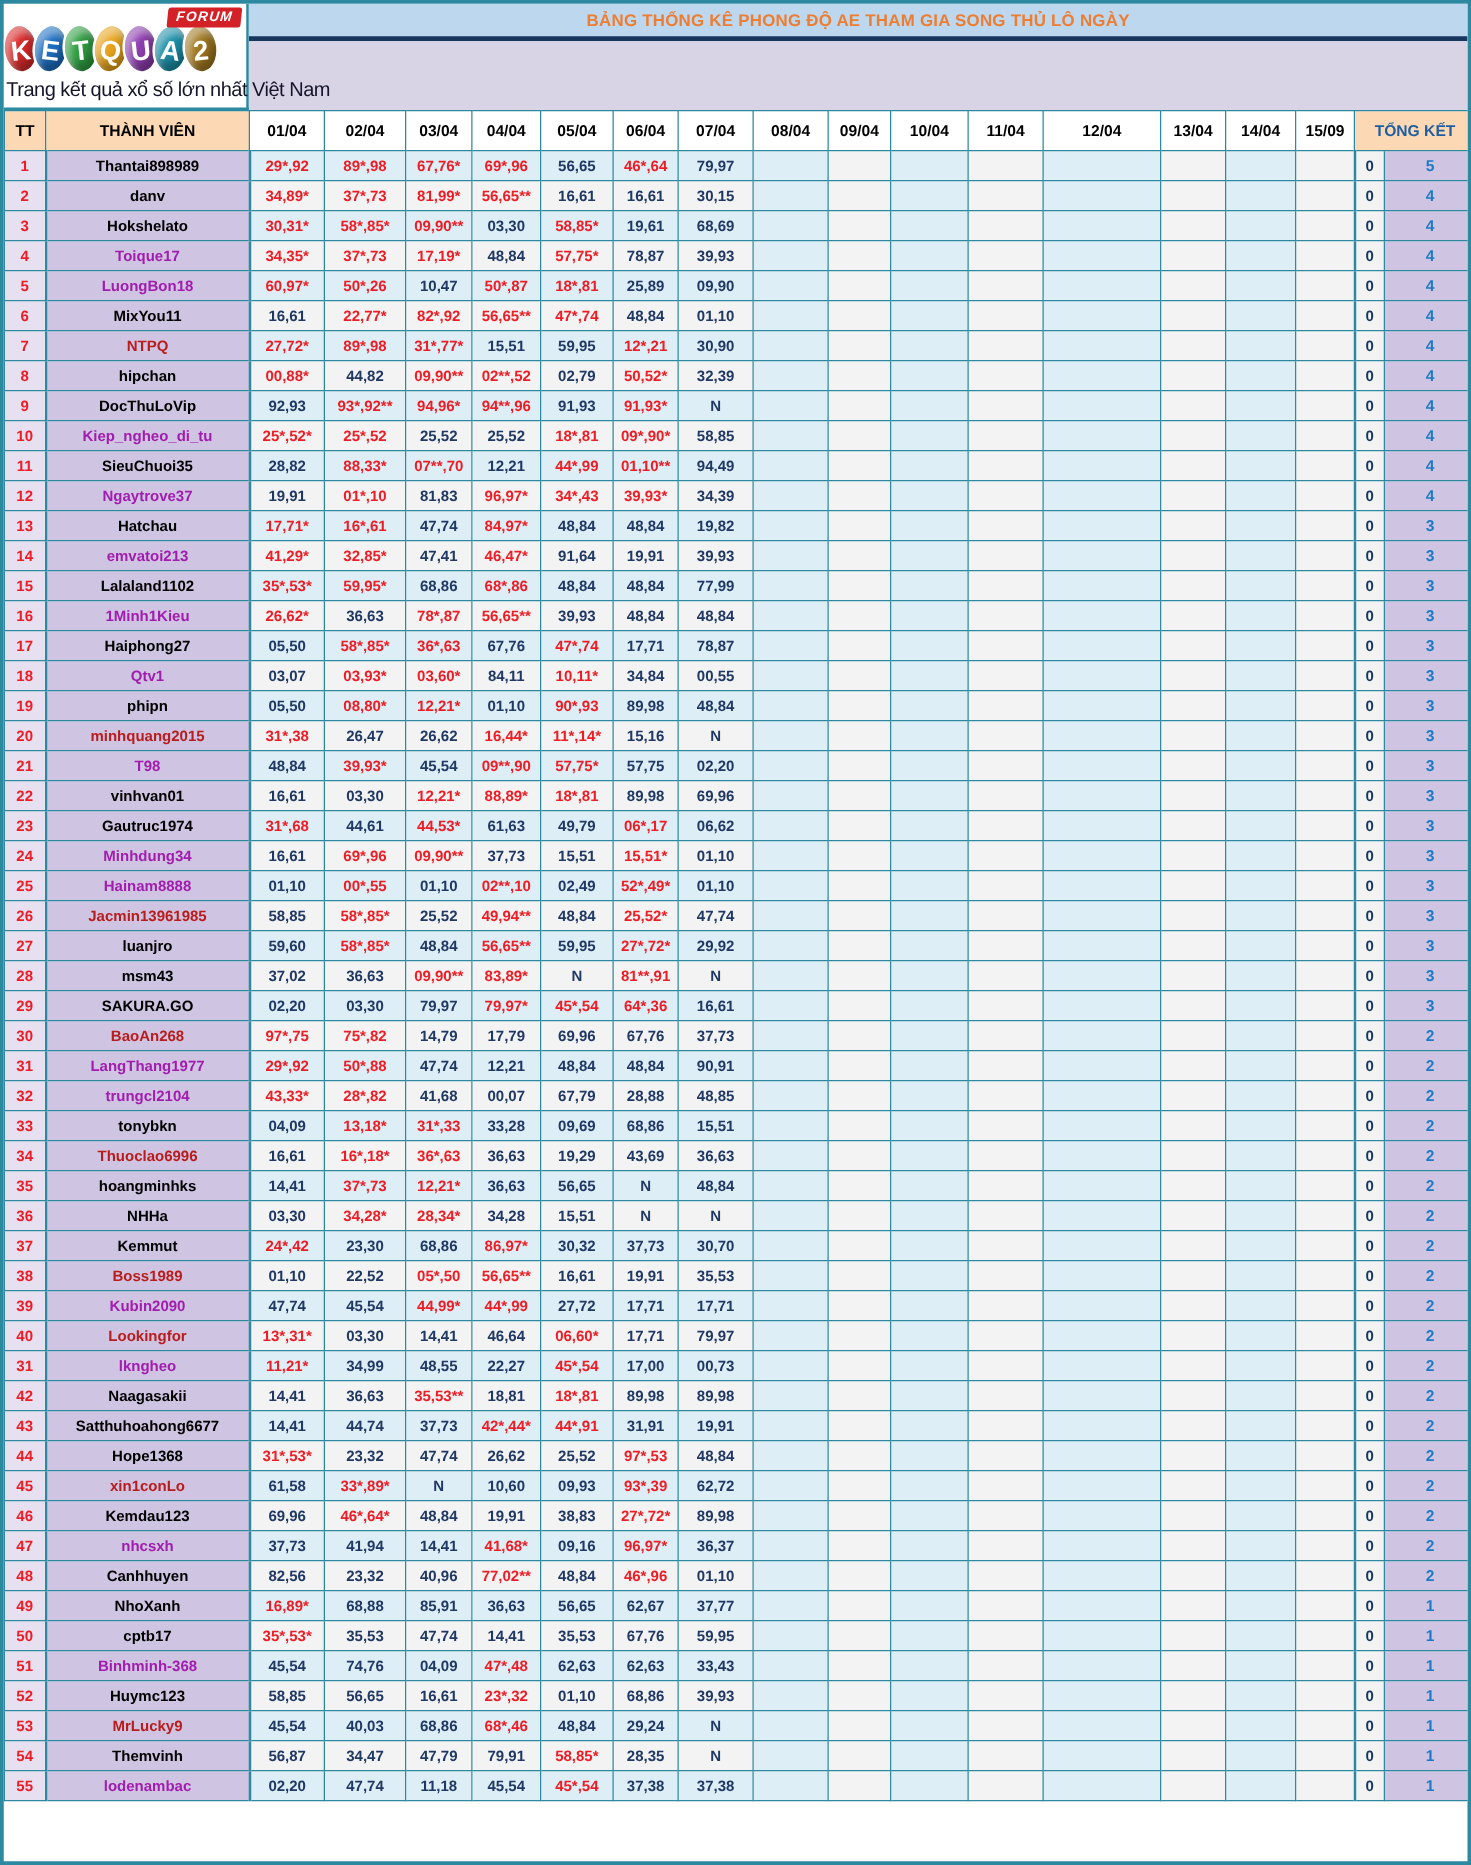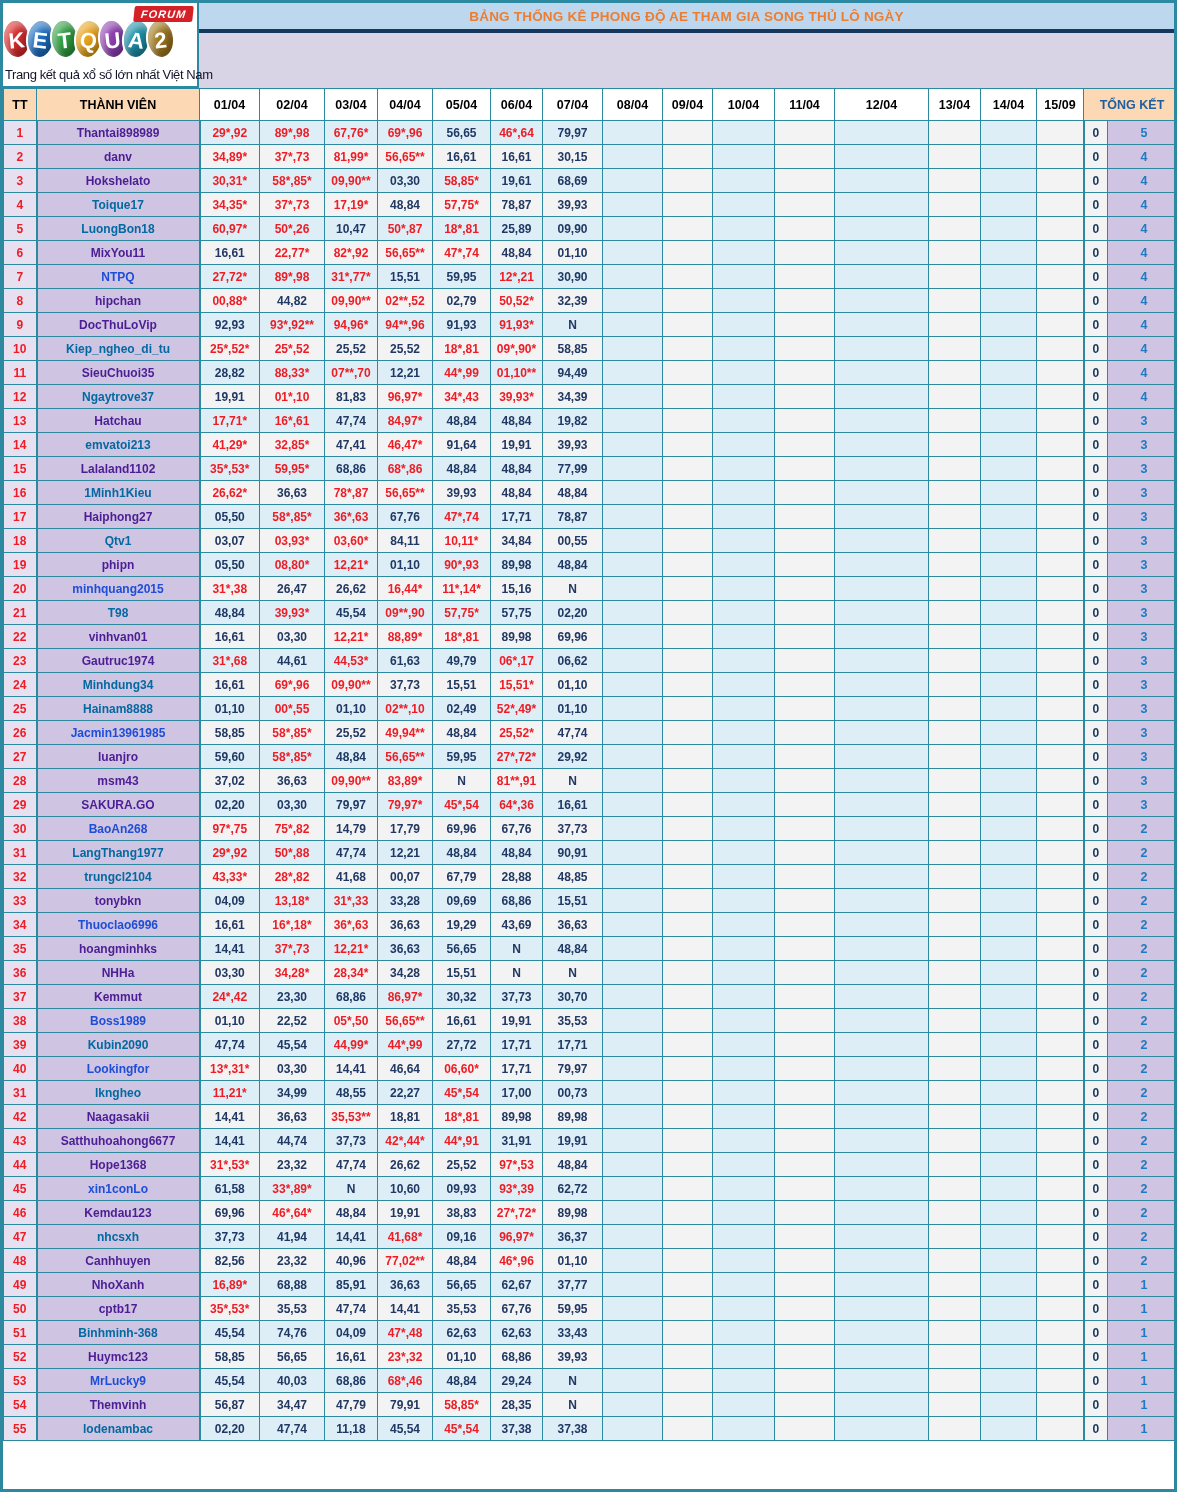--- a/index.html
+++ b/index.html
@@ -23,21 +23,21 @@
     transform:rotate(-6deg);
   }
   .logo-letter:nth-child(even){ transform:rotate(7deg); }
   .forum-badge{
     position:absolute; right:4px; top:3px; background:#d42127; color:#fff;
     font-weight:bold; font-style:italic; font-size:11px; letter-spacing:1px;
     padding:2px 7px; transform:skewX(-6deg); border-radius:2px;
   }
   .tagline{
     position:absolute; left:2px; bottom:4px; width:192px;
-    font-size:13px; letter-spacing:-0.4px; color:#15152a; font-weight:500;
+    font-size:16px; letter-spacing:-0.4px; color:#15152a; font-weight:500;
     white-space:nowrap;
   }
   .title-area{ flex:1; display:flex; flex-direction:column; }
   .title-bar{
     height:30px; background:#bdd7ee; border-bottom:4px solid #17375e;
     display:flex; align-items:center; justify-content:center;
   }
   .title-text{ color:#ed7d31; font-weight:bold; font-size:13.5px; letter-spacing:.2px; }
   .lavender-band{ flex:1; background:#d9d3e6; }
   
@@ -46,21 +46,21 @@
     border:1px solid #2c89a0; text-align:center; vertical-align:middle;
     font-weight:bold; overflow:hidden; white-space:nowrap; padding:0;
   }
   thead th{ height:32px; font-size:12.5px; background:#ffffff; color:#000000; }
   thead th.peach{ background:#fcd9b4; }
   thead th.total-head{ background:#fcd9b4; color:#1f5fa0; }
   tbody td{ height:24px; font-size:12px; color:#1f3864; }
   td.tt-cell{ background:#e6e0f1; color:#ee1c25; border-right:2px solid #2c89a0; }
   td.member-cell{ background:#cfc4e1; font-size:12px; border-right:2px solid #2c89a0; }
   td.member-cell span{ cursor:pointer; }
-  .nm-brown{ color:#4c1d95;text-align:right; } .nm-black{ color:#0369a1; } .nm-cyan{ color:#1d4ed8; }
+  .nm-brown{ color:#000000;text-align:right; } .nm-black{ color:#a21caf; } .nm-cyan{ color:#b91c1c; }
   td.bg-cyan{ background:#ddeef6; }
   td.bg-plain{ background:#f3f3f3; }
   td.c-red{ color:#ee1c25; }
   td.zero-cell{ background:#f3f3f3; color:#17375e; border-left:2px solid #2c89a0; }
   td.score-cell-total{ background:#cfc4e1; color:#1e7ac4; font-size:12.5px; }
 </style>
 </head>
 <body>
 
 <div class="sheet">

